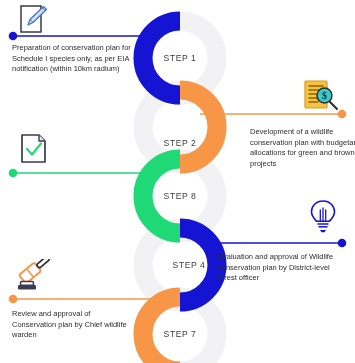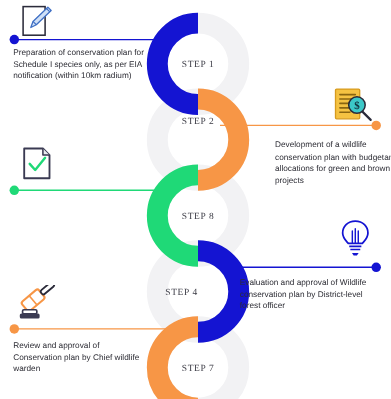--- a/index.html
+++ b/index.html
@@ -15,21 +15,21 @@
   
   .chain{position:absolute;left:0;top:0;width:355px;height:363px;}
 
   .step-label{
     position:absolute;
     font-size:8.6px;
     letter-spacing:0.55px;
     color:#3a3a44;
     white-space:nowrap;
     text-align:center;
-    font-family:Liberation Serif, serif;
+    font-family:Liberation Sans, sans-serif;
   }
 
   
   .desc{
     position:absolute;
     font-size:7.5px;
     line-height:10.6px;
     color:#2c2c34;
     font-family:"Liberation Sans", sans-serif;
   }
@@ -69,23 +69,23 @@
     <path d="M 180 371 A 37 37 0 0 1 180 297" fill="none" stroke="#f79646" stroke-width="19" stroke-linecap="butt"></path>
 
     <circle cx="13" cy="36" r="4.3" fill="#1414d2"></circle>
     <circle cx="342" cy="114" r="4.3" fill="#f79646"></circle>
     <circle cx="13" cy="173" r="4.3" fill="#1fd977"></circle>
     <circle cx="342" cy="243" r="4.3" fill="#1414d2"></circle>
     <circle cx="13" cy="299" r="4.3" fill="#f79646"></circle>
   </svg>
 
   <div class="step-label" style="left:155px;top:53px;width:50px;">STEP 1</div>
-  <div class="step-label" style="left:155px;top:105px;width:50px;">STEP 2</div>
+  <div class="step-label" style="left:155px;top:138px;width:50px;">STEP 2</div>
   <div class="step-label" style="left:155px;top:191px;width:50px;">STEP 8</div>
-  <div class="step-label" style="left:140px;top:260px;width:50px;">STEP 4</div>
+  <div class="step-label" style="left:164px;top:260px;width:50px;">STEP 4</div>
   <div class="step-label" style="left:155px;top:329px;width:50px;">STEP 7</div>
 
   <div class="desc left" style="top:43px;">Preparation of conservation plan for Schedule I species only, as per EIA notification (within 10km radium)</div>
   <div class="desc right" style="top:127px;margin-left:32px;">Development of a wildlife conservation plan with budgetary allocations for green and brown field projects</div>
   <div class="desc right" style="top:252px;">Evaluation and approval of Wildlife conservation plan by District-level forest officer</div>
   <div class="desc left" style="top:309px;">Review and approval of Conservation plan by Chief wildlife warden</div>
 
   <div class="icon-box" style="left:16px;top:4px;width:36px;height:30px;">
     <svg viewBox="0 0 36 30" width="36" height="30">
       <rect x="5" y="2" width="20" height="26" fill="#ffffff" stroke="#2b2b3a" stroke-width="1.4"></rect>

